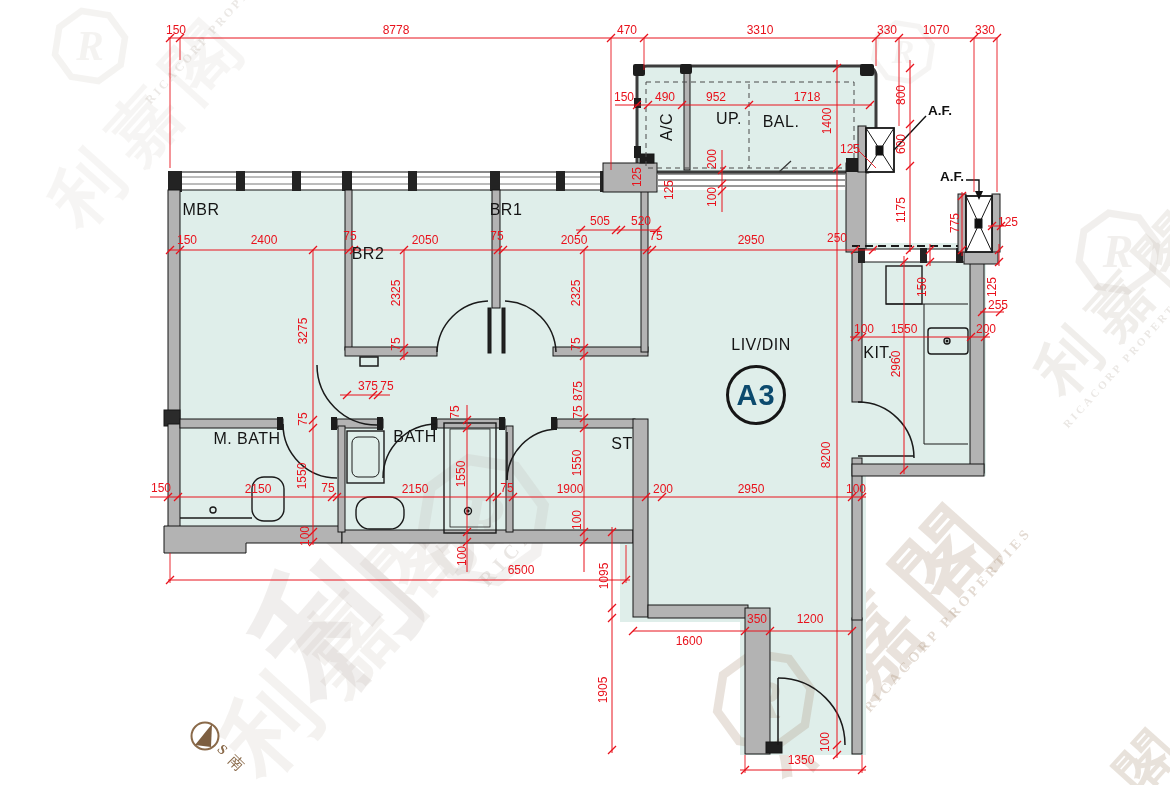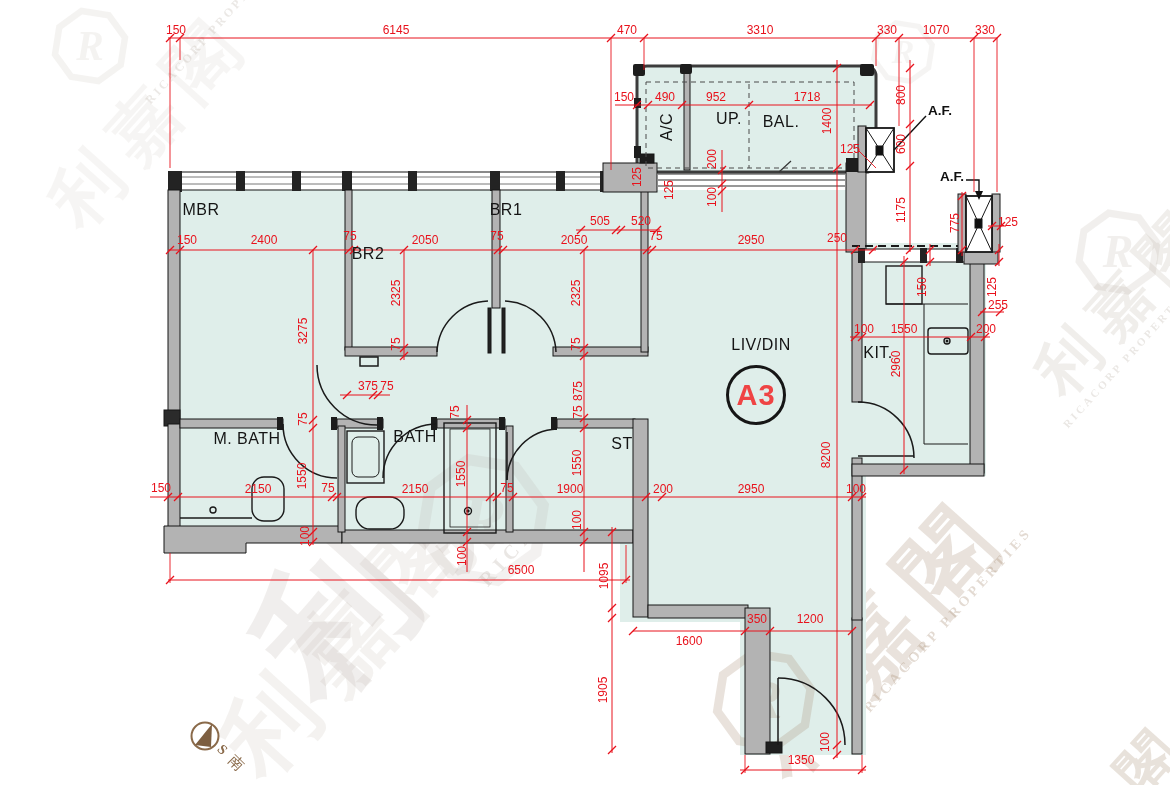--- a/index.html
+++ b/index.html
@@ -11,21 +11,21 @@
        white-space:nowrap;transform:translate(-50%,-50%);}
   .room-label{position:absolute;color:#141414;font:500 16px/1 "Liberation Sans",sans-serif;
        letter-spacing:.5px;white-space:nowrap;transform:translate(-50%,-50%);}
   .af-label{position:absolute;color:#101010;font:700 13.5px/1 "Liberation Sans",sans-serif;
        white-space:nowrap;transform:translate(-50%,-50%);}
   .wm{position:absolute;font-family:"Liberation Serif","DejaVu Serif",serif;font-weight:700;
        white-space:nowrap;transform-origin:center;pointer-events:none;}
   .unit-badge{position:absolute;left:753px;top:392px;width:54px;height:54px;margin:-27px 0 0 -27px;
        border:3px solid #161616;border-radius:50%;background:transparent;
        display:flex;align-items:center;justify-content:center;
-       font:600 29px "Liberation Sans",sans-serif;color:#ef4444;letter-spacing:1px;}
+       font:600 29px "Liberation Sans",sans-serif;color:#0c4a6e;letter-spacing:1px;}
   .compass-s{position:absolute;color:#8a6a4a;font:700 14px "Liberation Serif",serif;
        transform:translate(-50%,-50%) rotate(45deg);}
   .compass-n{position:absolute;color:#8a6a4a;font:400 15px "DejaVu Sans",sans-serif;
        transform:translate(-50%,-50%) rotate(45deg);}
 </style>
 </head>
 <body>
 
 <div id="canvas">
 
@@ -375,21 +375,21 @@
       <div class="room-label" style="left: 415px; top: 437px;">BATH</div>
       <div class="room-label" style="left: 622px; top: 444px;">ST</div>
       <div class="room-label" style="left: 761px; top: 345px;">LIV/DIN</div>
       <div class="room-label" style="left: 878px; top: 353px;">KIT.</div>
       <div class="room-label" style="left: 729px; top: 119px;">UP.</div>
       <div class="room-label" style="left: 781px; top: 122px;">BAL.</div>
       <div class="room-label" style="left: 667px; top: 127px; transform: translate(-50%, -50%) rotate(-90deg);">A/C</div>
     </div>
   <div class="layer" id="dim-layer">
       <div class="dim" style="left: 176px; top: 30px;">150</div>
-      <div class="dim" style="left: 396px; top: 30px;">6145</div>
+      <div class="dim" style="left: 396px; top: 30px;">8778</div>
       <div class="dim" style="left: 627px; top: 30px;">470</div>
       <div class="dim" style="left: 760px; top: 30px;">3310</div>
       <div class="dim" style="left: 887px; top: 30px;">330</div>
       <div class="dim" style="left: 936px; top: 30px;">1070</div>
       <div class="dim" style="left: 985px; top: 30px;">330</div>
       <div class="dim" style="left: 624px; top: 97px;">150</div>
       <div class="dim" style="left: 665px; top: 97px;">490</div>
       <div class="dim" style="left: 716px; top: 97px;">952</div>
       <div class="dim" style="left: 807px; top: 97px;">1718</div>
       <div class="dim" style="left: 827px; top: 121px; transform: translate(-50%, -50%) rotate(-90deg);">1400</div>

